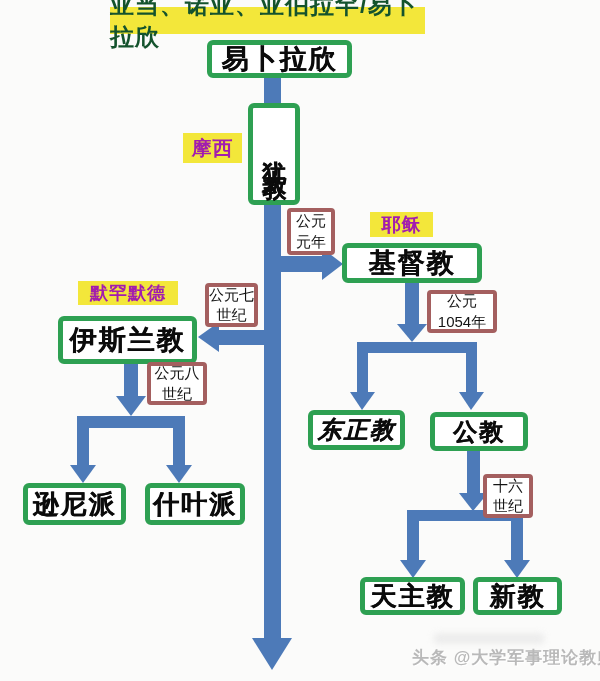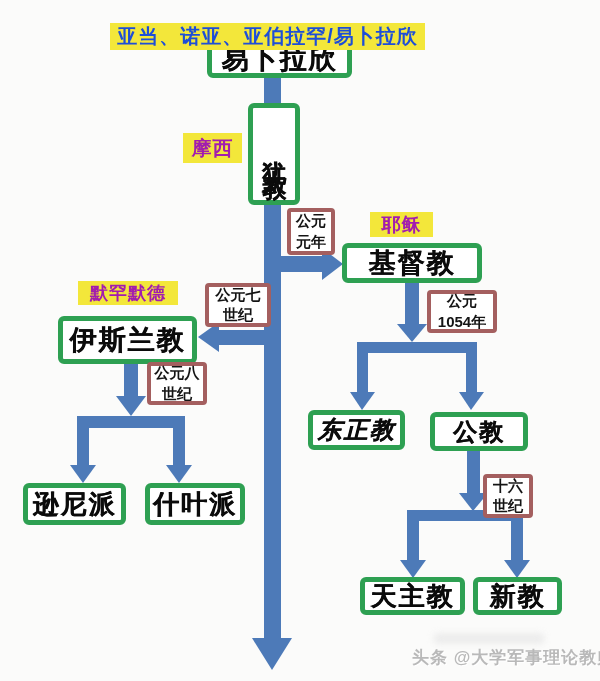--- a/index.html
+++ b/index.html
@@ -11,37 +11,37 @@
   .abs{position:absolute;}
   
   #connectors{position:absolute;left:0;top:0;width:600px;height:681px;z-index:1;}
   
   .ylabel{
     background:#f3e73a;color:#a21caf;font-weight:900;
     display:flex;align-items:center;justify-content:center;
     z-index:3;letter-spacing:1px;
   }
   .banner{
-    background:#f3e73a;color:#1d4ed8;font-weight:900;font-size:20px;
+    background:#f3e73a;color:#14532d;font-weight:900;font-size:24px;
     display:flex;align-items:center;justify-content:center;
-    z-index:3;letter-spacing:1px;margin-top:16px;
+    z-index:3;letter-spacing:1px;
   }
   
   .gnode{
     background:#ffffff;border:5px solid #2ea052;border-radius:6px;
     color:#0b0b0b;font-weight:900;
     display:flex;align-items:center;justify-content:center;
     z-index:2;letter-spacing:2px;
     text-shadow:0.6px 0 0 #0b0b0b;
     box-sizing:border-box;
   }
   
   .tbox{
     background:#ffffff;border:4px solid #a45f5f;border-radius:4px;
-    color:#141414;font-weight:700;font-size:15px;line-height:1.35;
+    color:#141414;font-weight:400;font-size:15px;line-height:1.35;
     display:flex;flex-direction:column;align-items:center;justify-content:center;
     z-index:3;text-align:center;box-sizing:border-box;
   }
   .vtext{
     writing-mode:vertical-rl;text-orientation:upright;
     letter-spacing:8px;
   }
   .watermark{
     color:#b9b9b9;font-size:17px;font-weight:700;letter-spacing:1px;
     text-shadow:1px 1px 0 #ffffff;
@@ -132,21 +132,21 @@
 
 <div class="abs ylabel" style="left:370px;top:212px;width:63px;height:25px;font-size:19px;">耶稣</div>
 
 <div class="abs ylabel" style="left:78px;top:281px;width:100px;height:24px;font-size:18px;">默罕默德</div>
 
 <div class="abs tbox" style="left:287px;top:208px;width:48px;height:47px;">
   <span>公元</span>
   <span>元年</span>
 </div>
 
-<div class="abs tbox" style="left:205px;top:283px;width:66px;height:44px;">
+<div class="abs tbox" style="left:205px;top:283px;width:53px;height:44px;">
   <span>公元七</span>
   <span>世纪</span>
 </div>
 
 <div class="abs tbox" style="left:147px;top:362px;width:60px;height:43px;">
   <span>公元八</span>
   <span>世纪</span>
 </div>
 
 <div class="abs tbox" style="left:427px;top:290px;width:70px;height:43px;">

